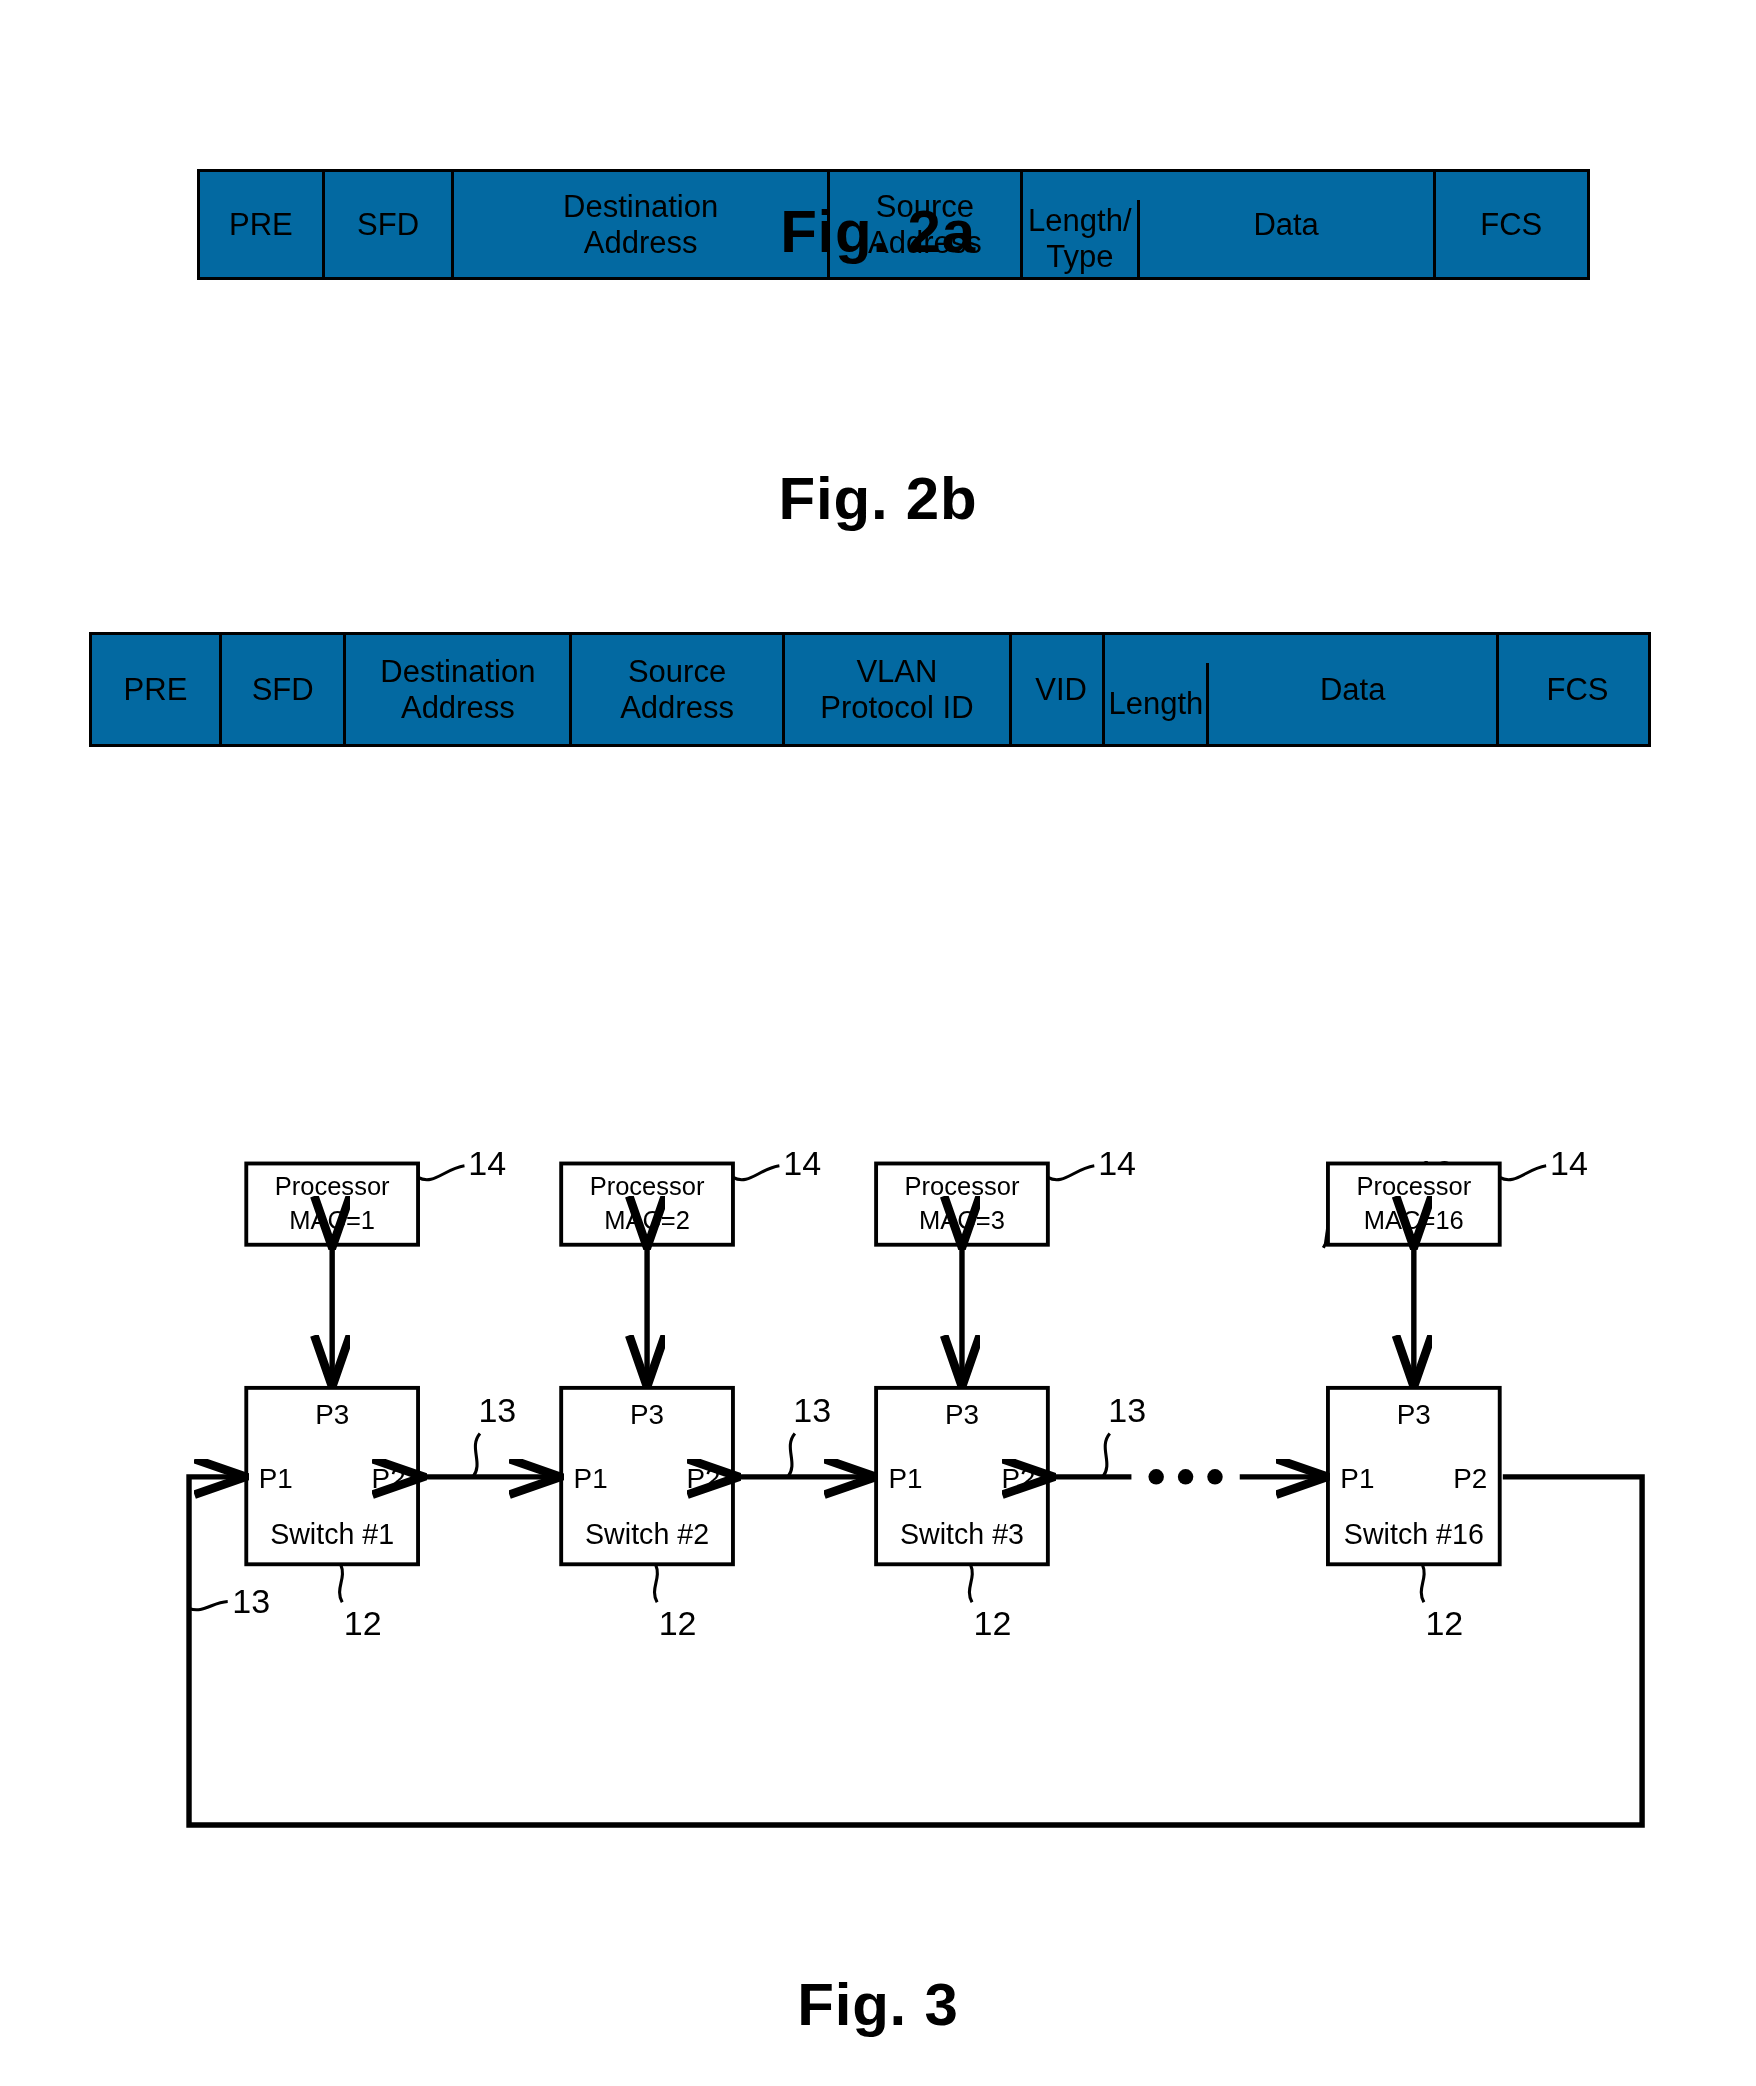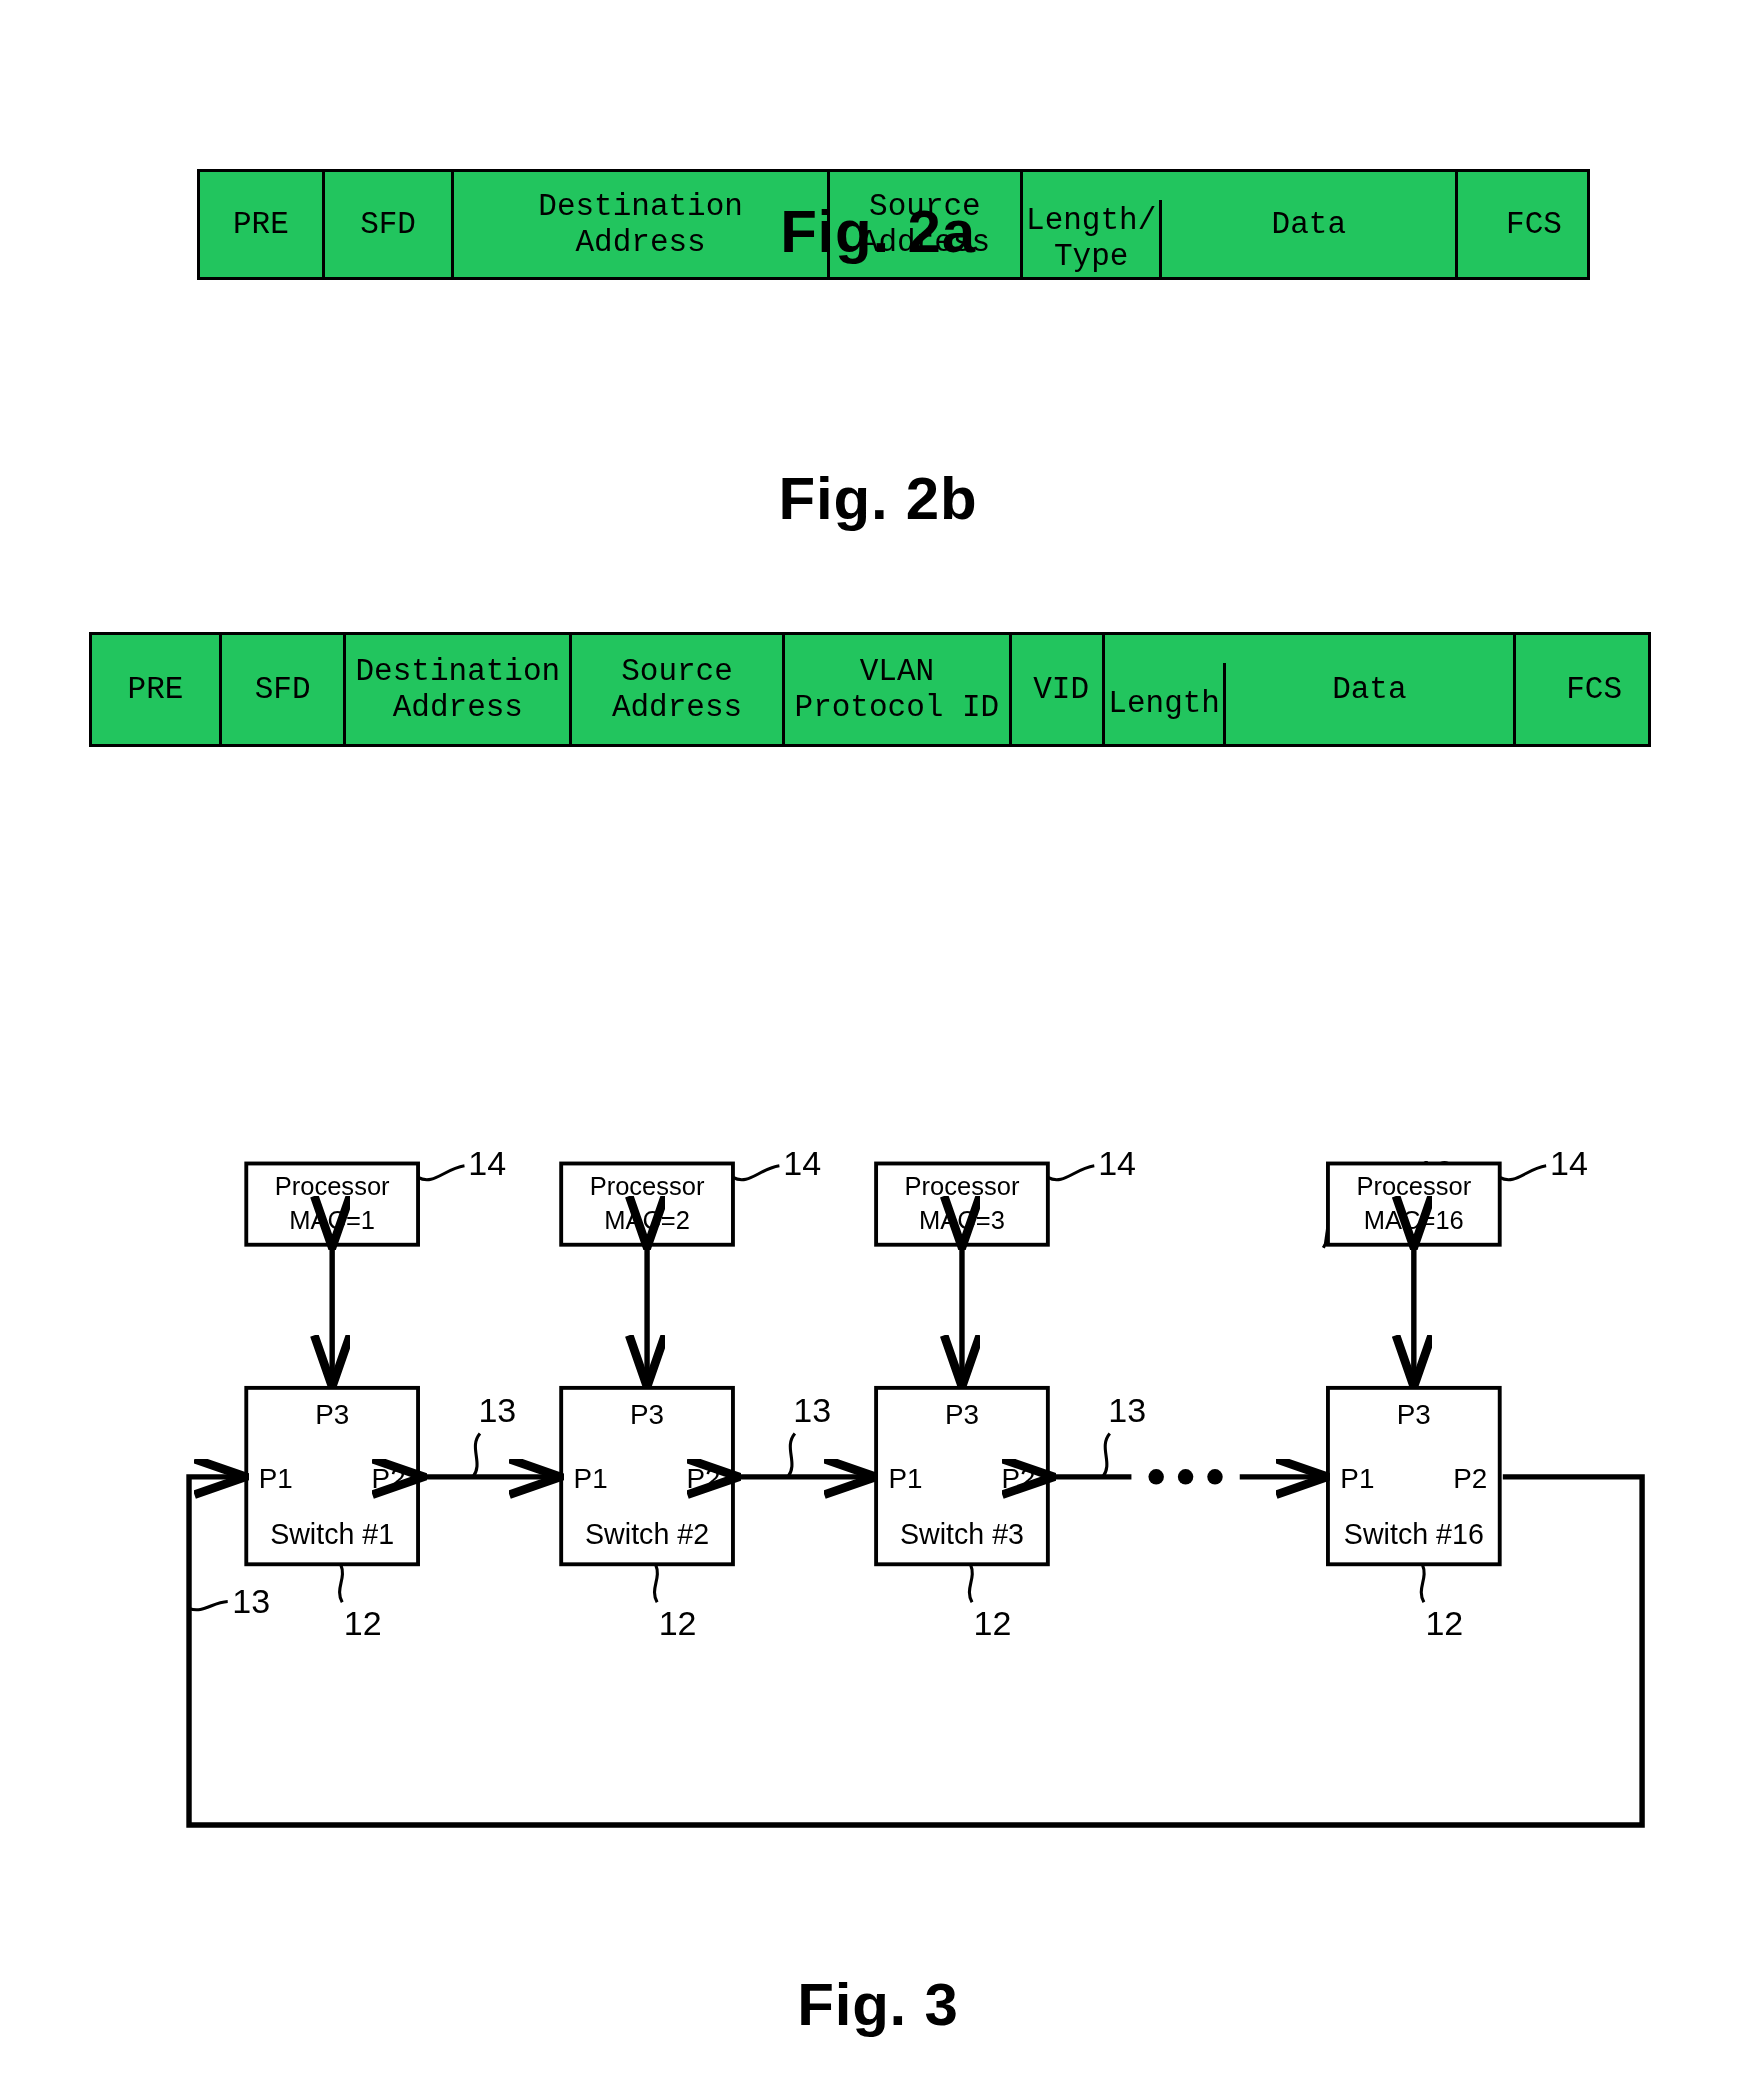--- a/index.html
+++ b/index.html
@@ -1,21 +1,21 @@
 <!DOCTYPE html>
 <html style="font-size:12.4px"><head>
 <meta charset="utf-8">
 <style>
   html,body{margin:0;padding:0;background:#ffffff;}
   body{width:1756px;height:2087px;position:relative;
        font-family:"Liberation Sans", sans-serif;color:#000;}
   .stage{position:absolute;left:0;top:0;width:1756px;height:2087px;}
 
   
-  .frame-table{position:absolute;display:flex;border:3.9px solid #000;box-sizing:border-box;background:#22c55e;font-family:Liberation Mono, monospace;}
+  .frame-table{position:absolute;display:flex;border:3.9px solid #000;box-sizing:border-box;background:#0369a1;}
   .frame-cell{border-right:3.1px solid #000;box-sizing:border-box;
               display:flex;align-items:center;justify-content:center;
               text-align:center;line-height:1.16;font-size:31px;padding:0 3.1px;}
   .frame-cell:last-child{border-right:none;}
 
   
   .fig-caption{position:absolute;width:100%;text-align:center;
                font-size:60px;font-weight:bold;letter-spacing:0.8px;}
 
   

